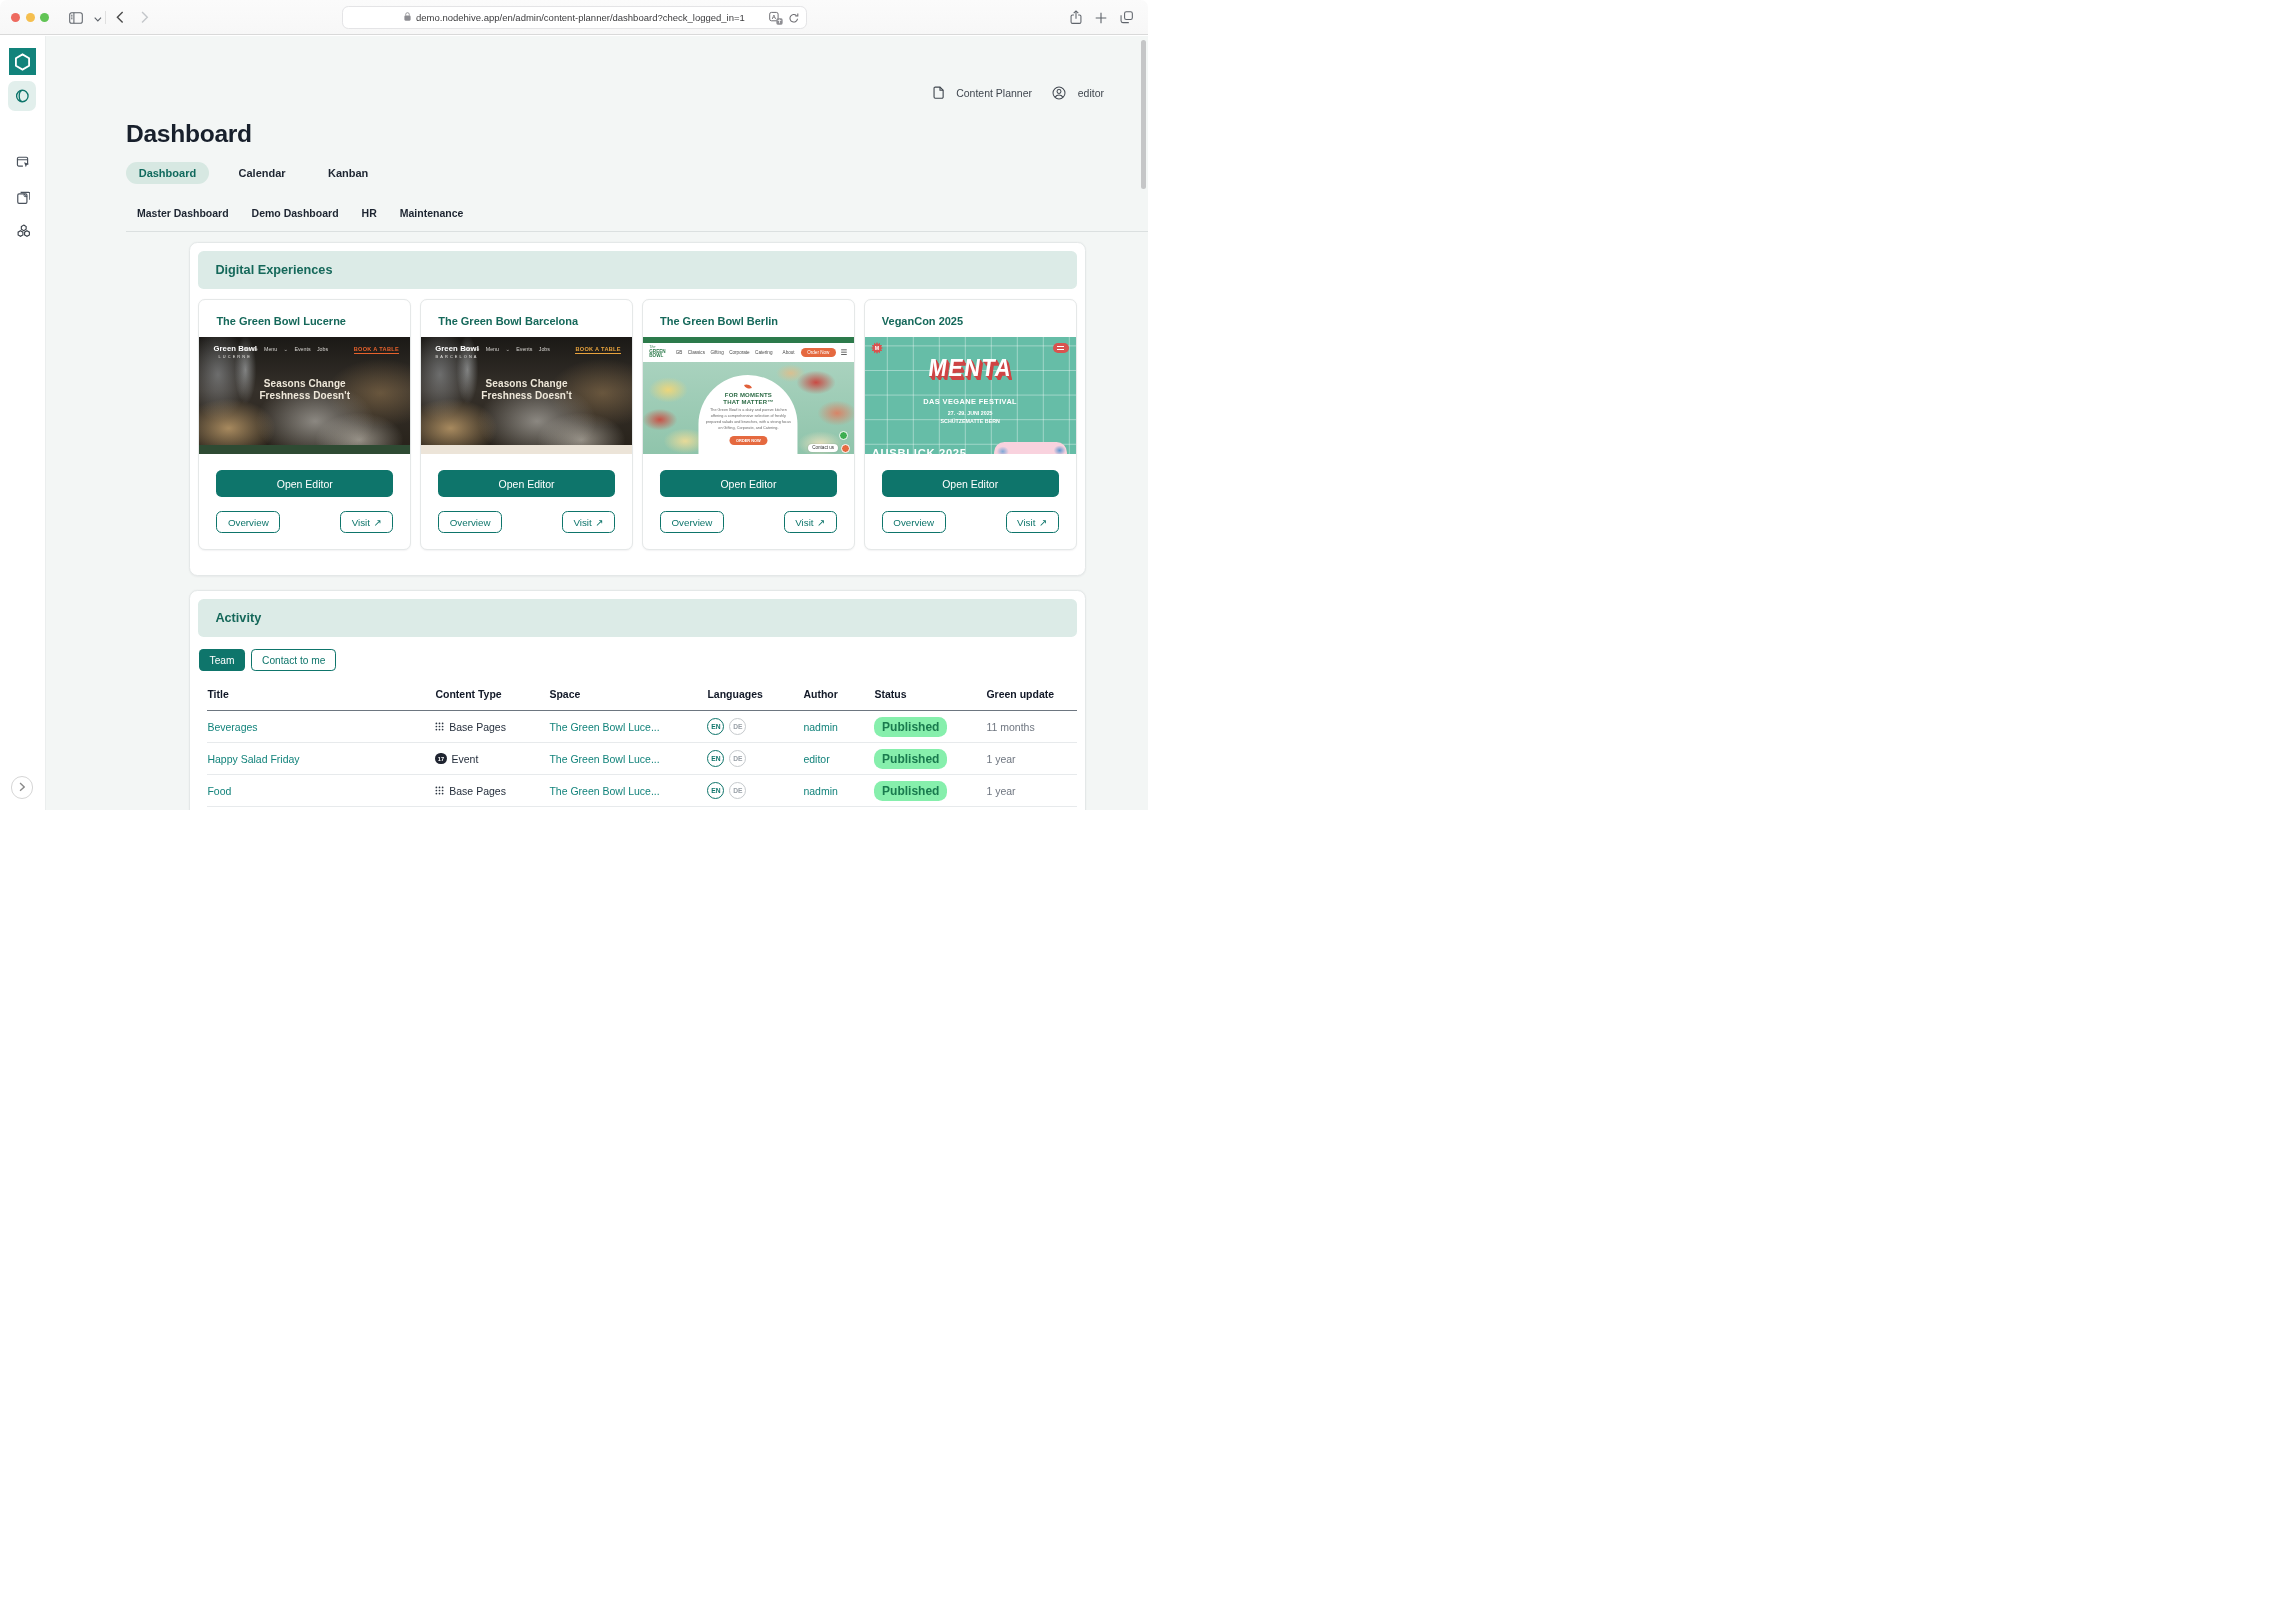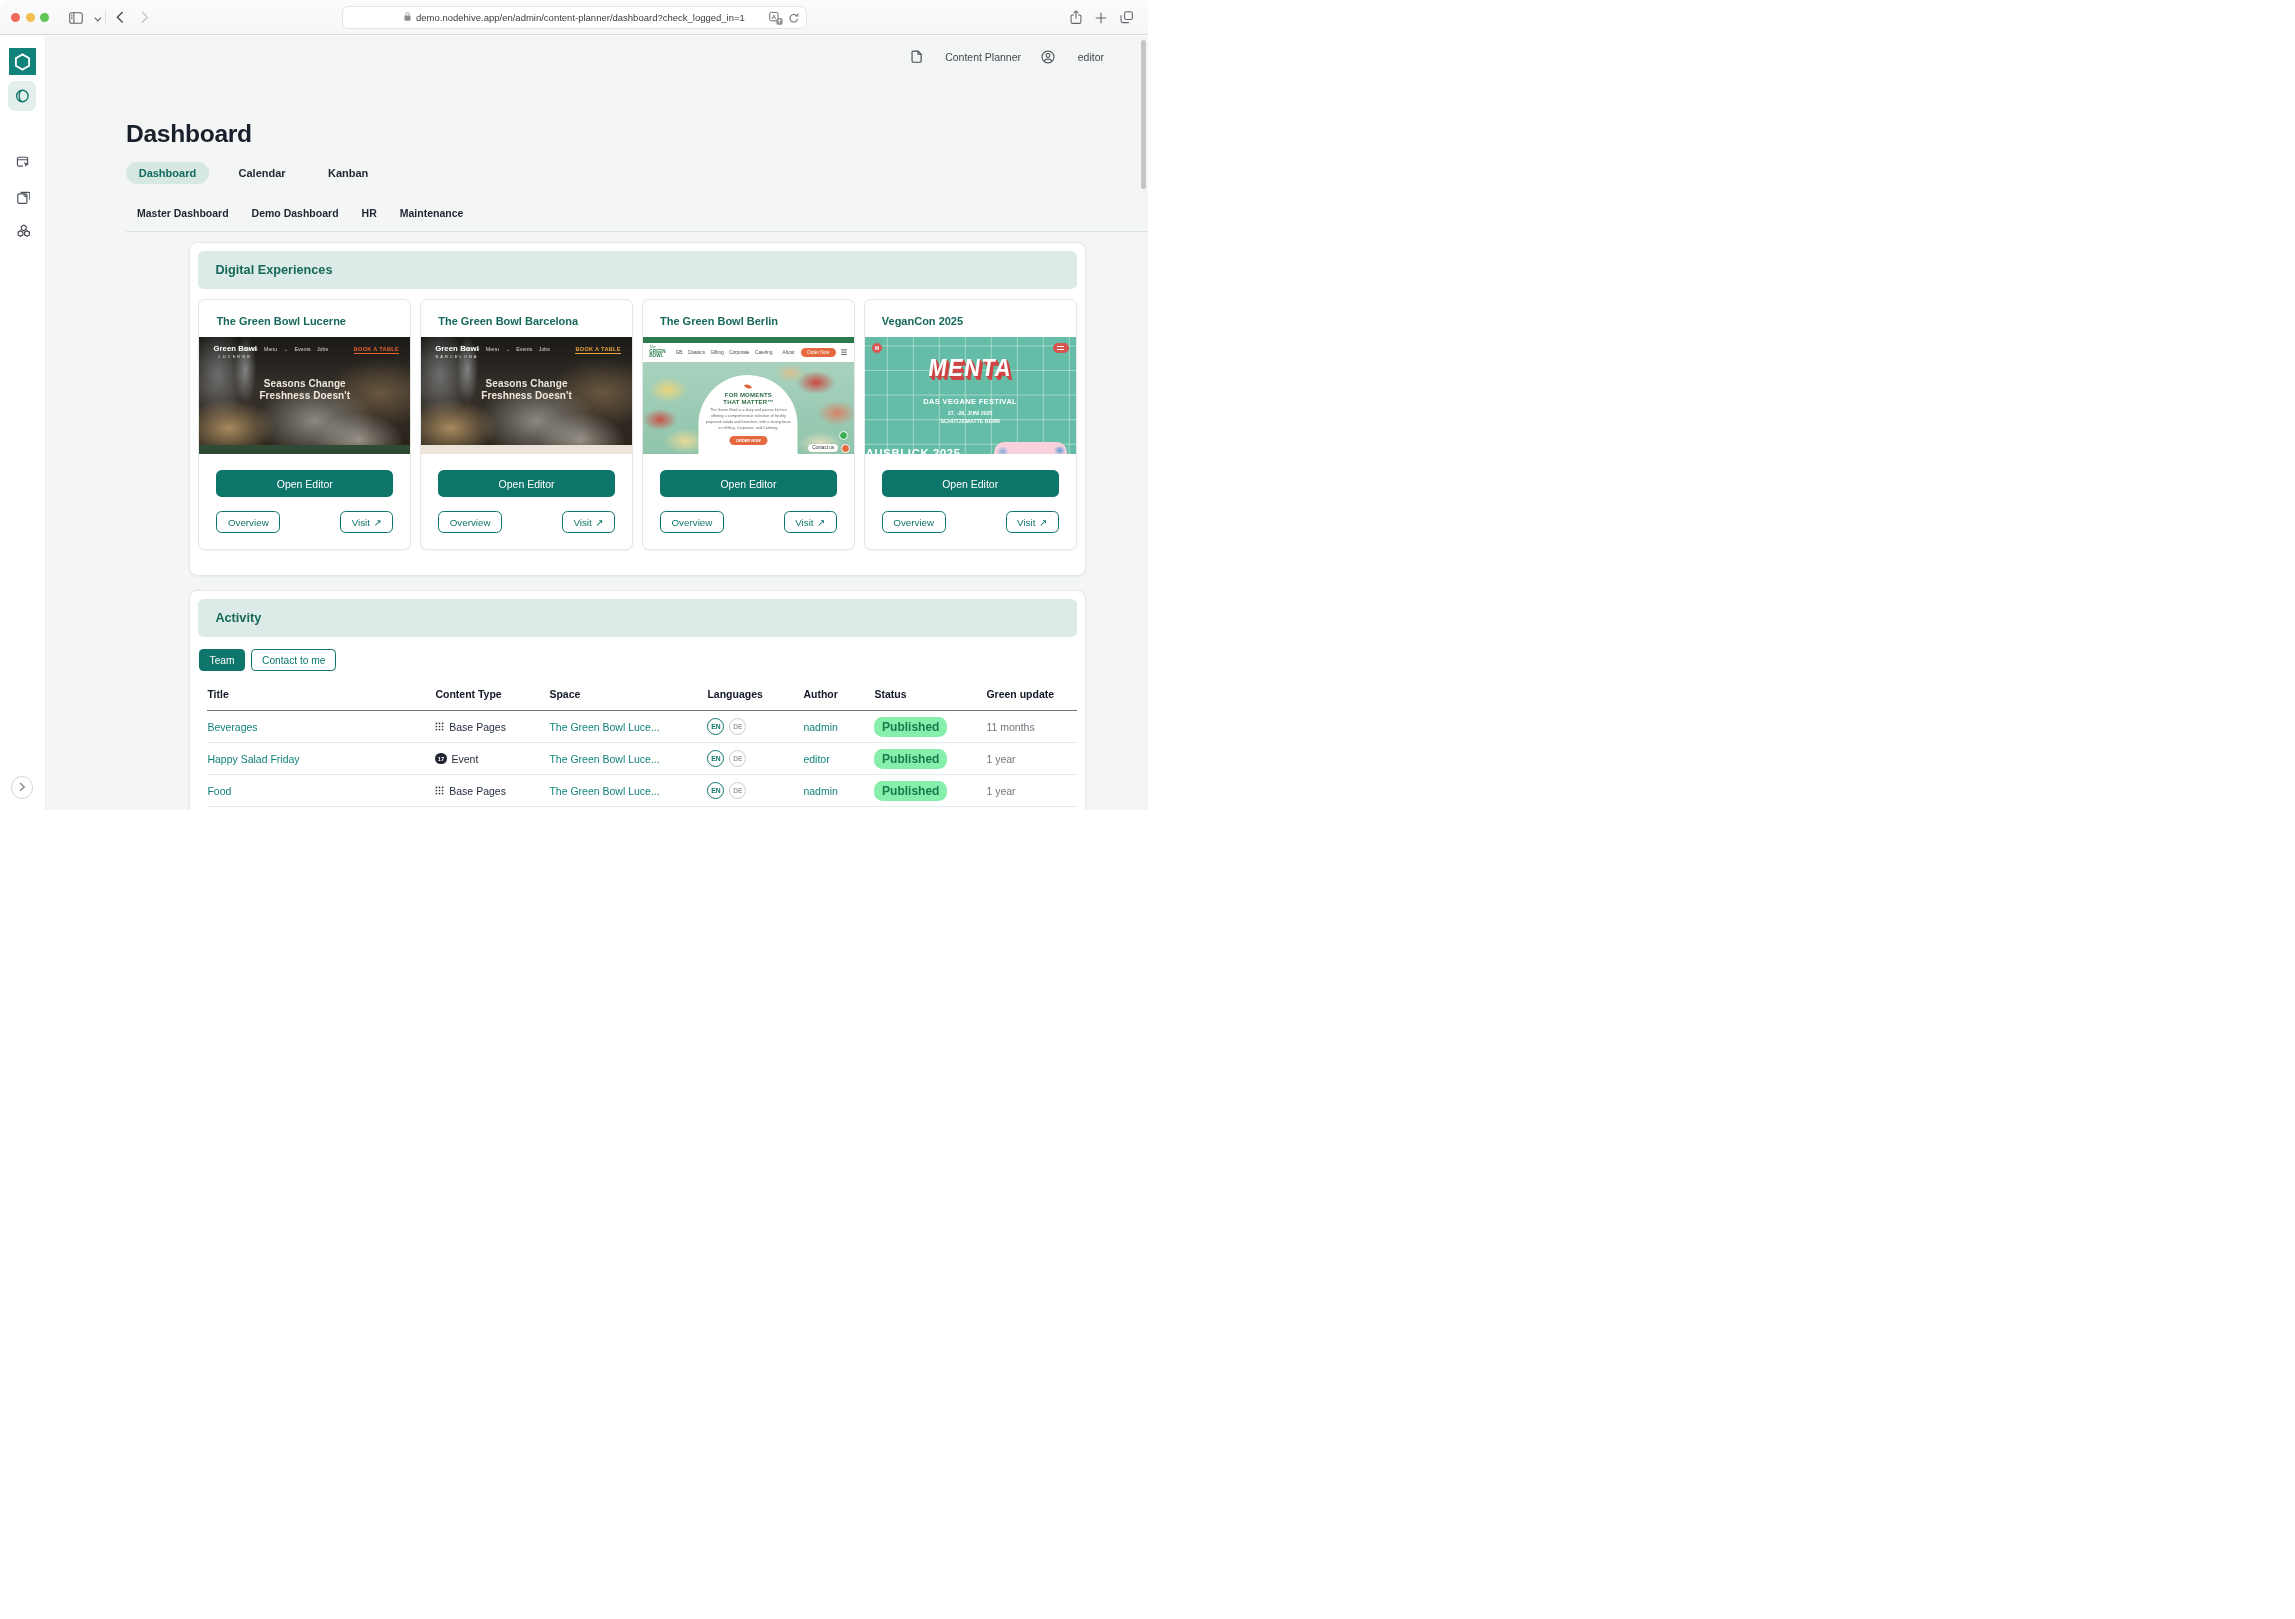--- a/index.html
+++ b/index.html
@@ -26,21 +26,21 @@
   .sidebar { width:46px; background:#fff; border-right:0.7px solid #ebeeee; position:relative; flex:none; }
   .side-logo { position:absolute; left:9px; top:12px; width:27px; height:27px; background:#12837b; display:flex; align-items:center; justify-content:center; }
   .side-moon { position:absolute; left:8.4px; top:45px; width:28px; height:29.5px; background:#e2efec; border-radius:7px; display:flex; align-items:center; justify-content:center; color:#0e756b; }
   .side-ico { position:absolute; left:15.5px; color:#4a525c; }
   .side-chevron { position:absolute; left:10.5px; top:740px; width:22.5px; height:22.5px; border:0.7px solid #d6d6d6; border-radius:50%; background:#fff; display:flex; align-items:center; justify-content:center; color:#8a8a8a; }
 
   .main { position:relative; flex:1; background:#f3f6f5; overflow:hidden; }
   .scroll-thumb { position:absolute; right:2.1px; top:4.2px; width:4.9px; height:149px; border-radius:2.8px; background:#c5c6c7; }
 
   .top-right { position:absolute; top:14px; right:44px; display:flex; align-items:center; gap:19.7px; color:#40474f; font-size:10.5px; }
-  .top-right .item { display:flex; align-items:center; gap:23px; cursor:default; }
+  .top-right .item { display:flex; align-items:center; gap:12px; cursor:default;margin-top:36px; }
 
   .page-title { position:absolute; left:80px; top:84px; font-size:24.6px; font-weight:700; color:#18202c; letter-spacing:-0.3px; }
 
   .view-tabs { position:absolute; left:80px; top:126px; display:flex; align-items:center; gap:17px; }
   .vtab { font-size:11px; font-weight:600; color:#1d2531; padding:4.9px 12.7px; border-radius:12.7px; }
   .vtab.active { background:#d7e8e2; color:#10695d; }
 
   .dash-tabs { position:absolute; left:91px; top:171px; display:flex; gap:23px; font-size:10.5px; font-weight:600; color:#1d2531; }
 
   .rule { position:absolute; left:80px; top:195px; width:1023px; height:0.7px; background:#dbe0e0; }
@@ -116,21 +116,21 @@
     background-size:26px 24.6px; background-position:-4.2px 8.4px; }
   .pvv-burger { position:absolute; right:7px; top:5.6px; width:16px; height:9.8px; background:#d9534f; border-radius:5.6px;
     display:flex; flex-direction:column; gap:1.4px; align-items:center; justify-content:center; }
   .pvv-burger i { display:block; width:6.3px; height:1.1px; background:#fff; }
   .pvv-star { position:absolute; left:6.3px; top:4.9px; }
   .pvv-logo { position:absolute; left:0; right:0; top:17.6px; text-align:center; font-size:22px; font-weight:800; letter-spacing:1.4px;
     color:#fff; transform:skewX(-8deg) scaleY(1.12);
     text-shadow:0.7px 0.7px 0 #cf4545,1.4px 1.4px 0 #cf4545,2.1px 2.1px 0 #cf4545,2.8px 2.8px 0 #cf4545,3.5px 3.5px 0 #cf4545; }
   .pvv-tag { position:absolute; left:0; right:0; top:60px; text-align:center; font-size:7.4px; font-weight:800; letter-spacing:0.4px; }
   .pvv-date { position:absolute; left:0; right:0; top:73px; text-align:center; font-size:5.3px; font-weight:700; line-height:1.5; }
-  .pvv-footer { position:absolute; left:1px; bottom:-4.9px; font-size:11.2px; font-weight:800; letter-spacing:0.7px; color:#fff; }
+  .pvv-footer { position:absolute; left:7px; bottom:-4.9px; font-size:11.2px; font-weight:800; letter-spacing:0.7px; color:#fff; }
   .pvv-pink { position:absolute; right:8.4px; bottom:-8.4px; width:73px; height:21px; background:
     radial-gradient(8.4px 7px at 12% 45%, #7fa8d9, transparent 72%),
     radial-gradient(8.4px 7px at 90% 40%, #5f97d2, transparent 72%),
     #f9d2de; border-radius:10.5px 10.5px 0 0; }
 
   
   .filters { display:flex; gap:6.3px; margin:12px 0 0 0.7px; }
   .btn-team { background:#0e756b; color:#fff; border:none; border-radius:4.2px; font-size:10.2px; font-weight:500; padding:4.9px 10.5px; font-family:inherit; cursor:pointer; }
   .btn-assigned { background:#fff; color:#0e756b; border:1.1px solid #0e756b; border-radius:4.2px; font-size:10.2px; font-weight:500; padding:4.2px 9.8px; font-family:inherit; cursor:pointer; }
 

